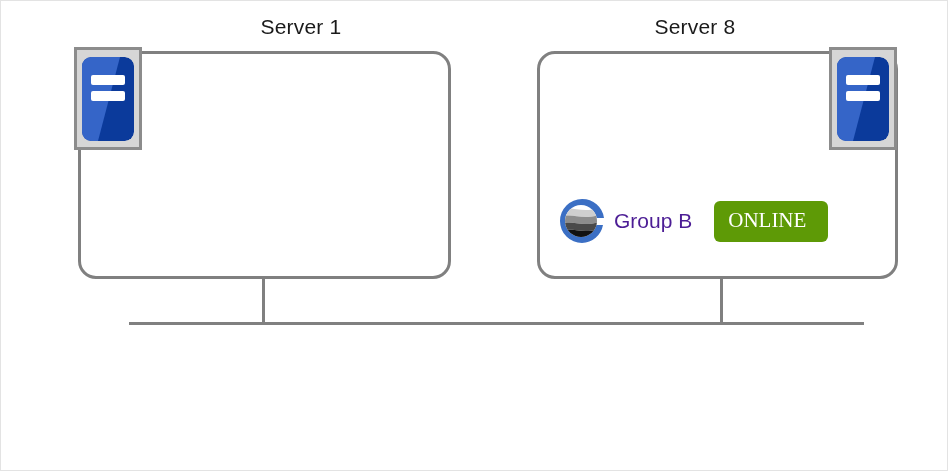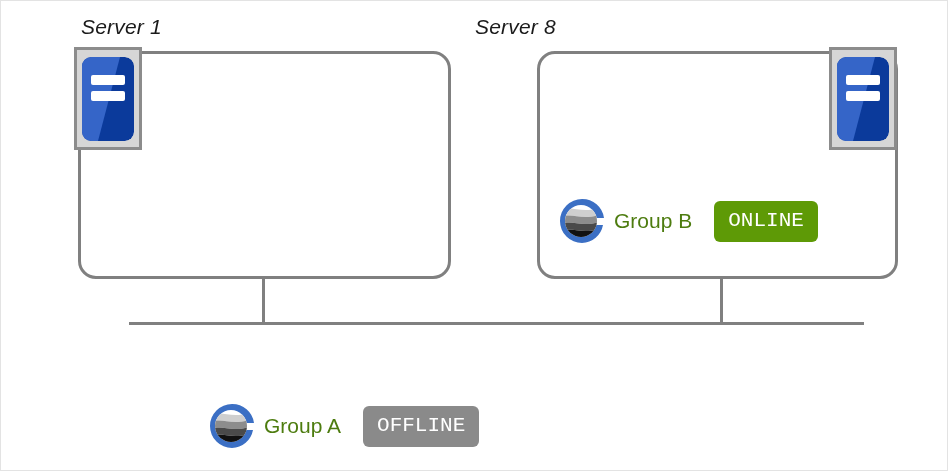--- a/index.html
+++ b/index.html
@@ -20,23 +20,22 @@
     overflow: hidden;
   }
 
   
   .server-title {
     position: absolute;
     font-size: 21px;
     color: #1a1a1a;
     letter-spacing: 0.2px;
     white-space: nowrap;
-    text-align: left;
+    text-align: center;
     font-family: "Liberation Sans", sans-serif;
-    font-style: italic;
   }
   #title-1 { left: 80px; top: 14px; width: 440px; }
   #title-2 { left: 474px; top: 14px; width: 440px; }
 
   
   .server-box {
     position: absolute;
     background: #ffffff;
     border: 3px solid #808080;
     border-radius: 18px;
@@ -86,35 +85,35 @@
     align-items: center;
     z-index: 5;
   }
   #group-row-b { left: 555px; top: 194px; }
   #group-row-a { left: 205px; top: 399px; }
 
   .group-logo { width: 52px; height: 52px; display: block; flex: none; }
 
   .group-label {
     font-size: 21px;
-    color: #4d7c0f;
+    color: #4c1d95;
     white-space: nowrap;
     margin-left: 6px;
     font-family: "Liberation Sans", sans-serif;
   }
 
   .status-badge {
     margin-left: 22px;
     color: #ffffff;
     font-size: 21px;
     line-height: 1;
-    padding: 9px 14px 11px 14px;
+    padding: 9px 22px 11px 14px;
     border-radius: 6px;
     white-space: nowrap;
-    font-family: Liberation Mono, monospace;
+    font-family: Liberation Serif, serif;
   }
   .status-online  { background: #5e9a06; }
   .status-offline { background: #8a8a8a; }
 </style>
 </head>
 <body>
 
 <div id="canvas">
 
   <div id="title-1" class="server-title">Server 1</div>
@@ -174,33 +173,14 @@
       </g>
     </svg>
     <span class="group-label">Group  B</span>
     <span class="status-badge status-online">ONLINE</span>
   </div>
 
   <div id="vline-1" class="vline"></div>
   <div id="vline-2" class="vline"></div>
   <div id="bus-line"></div>
 
-  <div id="group-row-a" class="group-row">
-    <svg class="group-logo" viewBox="0 0 52 52">
-      <defs>
-        <clipPath id="globeClipA">
-          <circle cx="25" cy="26" r="16"></circle>
-        </clipPath>
-      </defs>
-      <path d="M26 4 A22 22 0 1 0 26 48 A22 22 0 0 0 47 30 L32 30 L32 23 L48 23 A22 22 0 0 0 26 4 Z" fill="#3b6fc4"></path>
-      <circle cx="25" cy="26" r="16" fill="#ffffff"></circle>
-      <g clip-path="url(#globeClipA)">
-        <path d="M5 16 C14 9, 26 20, 45 12 L45 19 C26 27, 14 16, 5 23 Z" fill="#cfcfcf"></path>
-        <path d="M5 23 C14 16, 26 27, 45 19 L45 26 C26 34, 14 23, 5 30 Z" fill="#8d8d8d"></path>
-        <path d="M5 30 C14 23, 26 34, 45 26 L45 33 C26 41, 14 30, 5 37 Z" fill="#4a4a4a"></path>
-        <path d="M5 37 C14 30, 26 41, 45 33 L45 44 L5 44 Z" fill="#111111"></path>
-      </g>
-    </svg>
-    <span class="group-label">Group  A</span>
-    <span class="status-badge status-offline">OFFLINE</span>
-  </div>
 
 </div>
 
 </body></html>

